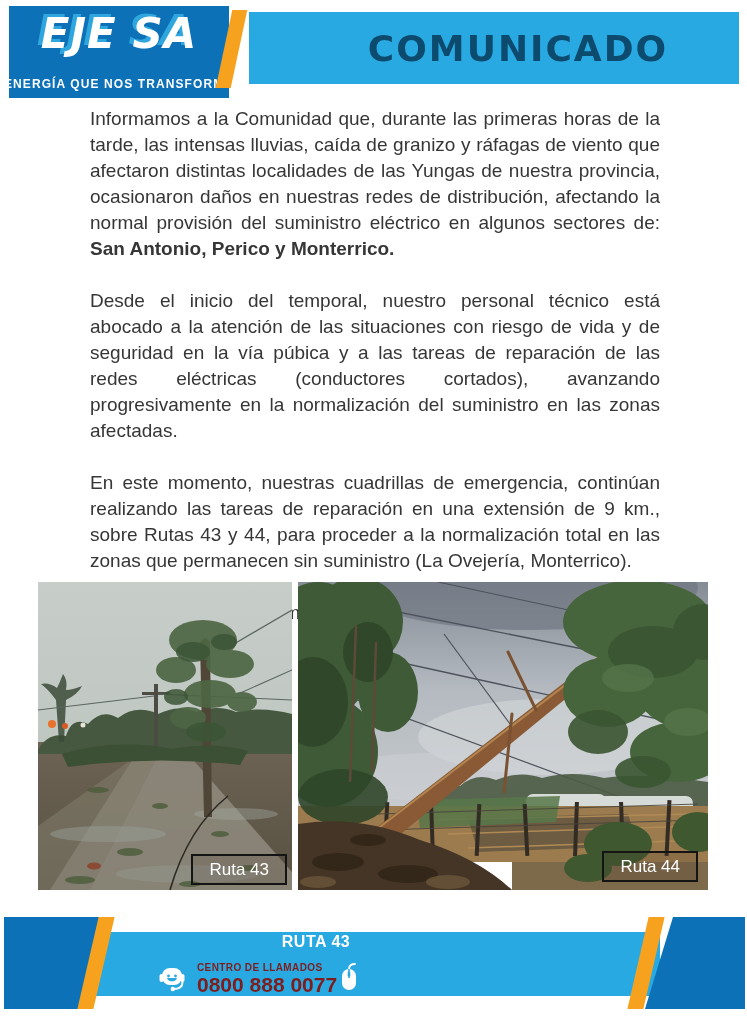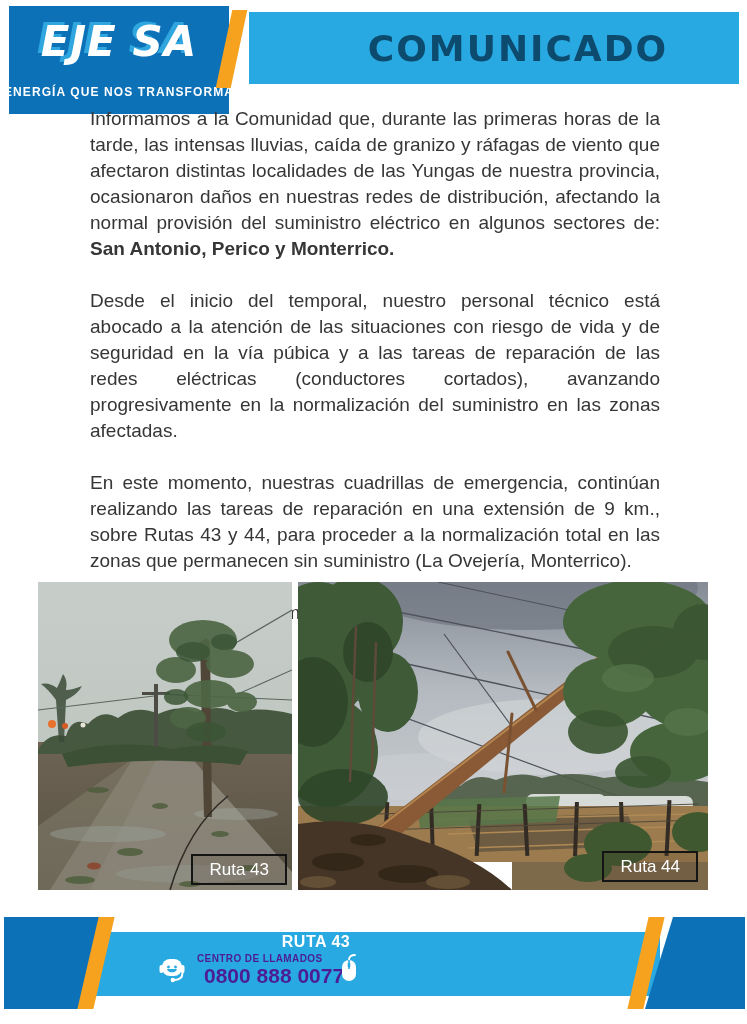--- a/index.html
+++ b/index.html
@@ -8,21 +8,21 @@
     --orange:#f6a21f;
     --ink:#363636;
   }
   html,body{margin:0;padding:0;background:#ffffff;}
   .page{
     position:relative;width:747px;height:1024px;background:#fff;overflow:hidden;
     font-family:"Liberation Sans",sans-serif;
   }
   
   .logo-box{
-    position:absolute;left:9px;top:6px;width:220px;height:108px;
+    position:absolute;left:9px;top:6px;width:220px;height:92px;
     background:var(--dblue);
     display:flex;flex-direction:column;align-items:center;justify-content:center;
   }
   .logo-word{
     font-family:"DejaVu Sans",sans-serif;font-weight:bold;font-style:italic;
     font-size:42px;line-height:42px;color:#fff;letter-spacing:1px;
     text-shadow:-4px -3px 0 #2fa6dd;
     white-space:nowrap;
   }
   .logo-tagline{
@@ -62,28 +62,28 @@
   .photo-right .photo-label{right:10px;bottom:8px;margin-top:47px;}
   
   .footer-band{
     position:absolute;left:90px;top:932px;width:570px;height:64px;
     background:var(--lblue);
   }
   .footer-route{
     position:absolute;left:0;top:1px;width:452px;text-align:center;
     color:#fff;font-weight:bold;font-size:16px;letter-spacing:0.5px;
   }
-  .contact{position:absolute;top:21px;display:flex;align-items:center;gap:9px;color:#4c1d95;}
+  .contact{position:absolute;top:30px;display:flex;align-items:center;gap:9px;color:#7f1d1d;}
   .contact-1{left:66px;}
   .contact-2{left:243px;}
   .contact-3{left:401px;}
   .cicon{width:32px;height:32px;flex:0 0 auto;}
   .cicon svg{width:32px;height:32px;display:block;}
   .c-small{font-size:10px;font-weight:bold;letter-spacing:0.4px;line-height:12px;}
-  .c-big{font-size:21px;font-weight:bold;line-height:22px;white-space:nowrap;margin-left:7px;}
+  .c-big{font-size:21px;font-weight:bold;line-height:22px;white-space:nowrap;}
   .footer-left-box{
     position:absolute;left:4px;top:917px;width:103px;height:92px;
     background:var(--dblue);
     clip-path:polygon(0 0,100% 0,77% 100%,0 100%);
   }
   .footer-stripe-left{
     position:absolute;left:88px;top:917px;width:16px;height:92px;
     background:var(--orange);transform:skewX(-13deg);
   }
   .footer-right-box{

